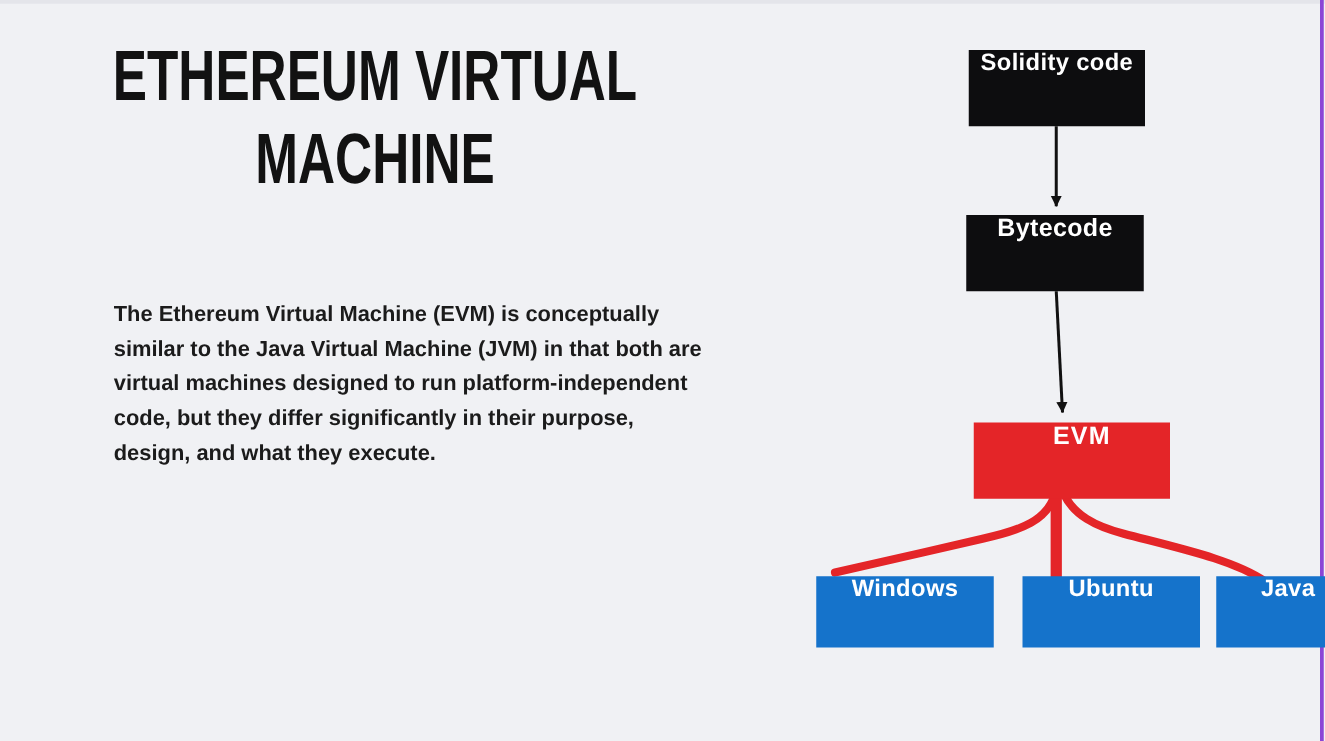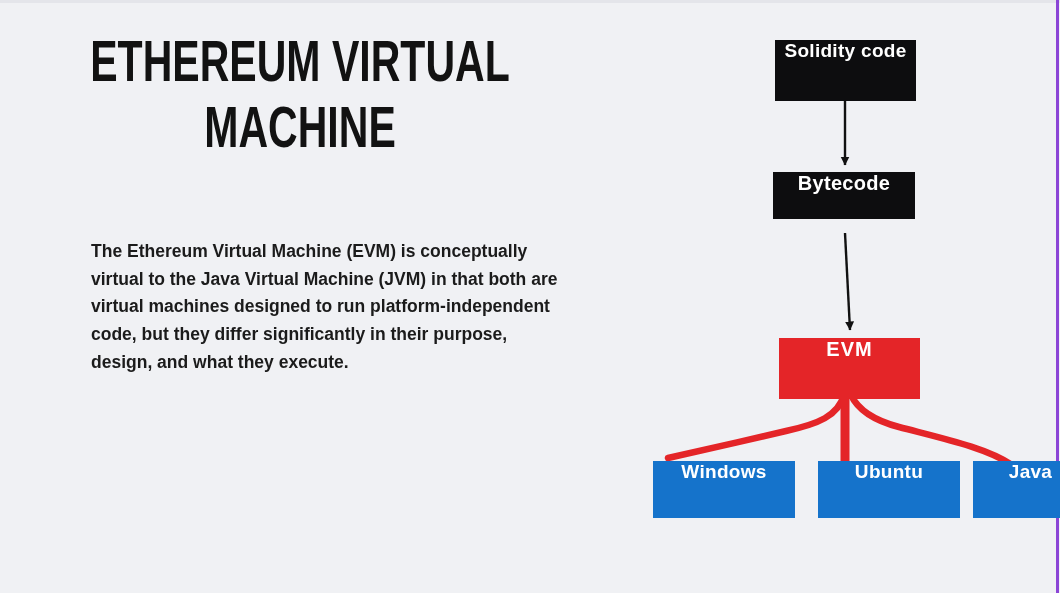--- a/index.html
+++ b/index.html
@@ -41,42 +41,42 @@
   .node {
     position: absolute;
     display: flex; align-items: flex-start; justify-content: center;
     color: #ffffff; font-weight: 700; font-size: 19px;
     letter-spacing: 0.3px; text-align: center;
   }
   .node-black { background: #0d0d0f; }
   .node-red   { background: #e42528; }
   .node-blue  { background: #1573cb; margin-left: 40px; }
   .node-solidity { left: 775px; top: 40px;  width: 141px; height: 61px; }
-  .node-bytecode { left: 773px; top: 172px; width: 142px; height: 47px; font-size: 20px; }
-  .node-evm      { left: 779px; top: 338px; width: 141px; height: 61px; font-size: 20px; letter-spacing: 1px; }
+  .node-bytecode { left: 773px; top: 172px; width: 142px; height: 61px; font-size: 20px; }
+  .node-evm      { left: 779px; top: 338px; width: 141px; height: 61px; font-size: 20px; letter-spacing: 1px; padding-left: 16px; }
   .node-windows  { left: 613px; top: 461px; width: 142px; height: 57px; }
   .node-ubuntu   { left: 778px; top: 461px; width: 142px; height: 57px; }
   .node-linux    { left: 933px; top: 461px; width: 115px; height: 57px; }
 </style>
 </head>
 <body>
 
 <div class="page">
 
   <div class="top-strip"></div>
   <div class="right-border"></div>
 
   <h1 class="title">
     <span class="title-line">ETHEREUM VIRTUAL</span>
     <span class="title-line">MACHINE</span>
   </h1>
 
   <div class="intro">
     <div>The Ethereum Virtual Machine (EVM) is conceptually</div>
-    <div>virtual to the Java Virtual Machine (JVM) in that both are</div>
+    <div>similar to the Java Virtual Machine (JVM) in that both are</div>
     <div>virtual machines designed to run platform-independent</div>
     <div>code, but they differ significantly in their purpose,</div>
     <div>design, and what they execute.</div>
   </div>
 
   <svg class="connectors" width="1060" height="593" viewBox="0 0 1060 593" xmlns="http://www.w3.org/2000/svg">
     <defs>
       <marker id="arrowhead" markerWidth="11" markerHeight="10" refX="8.5" refY="4.5" orient="auto" markerUnits="userSpaceOnUse">
         <path d="M0,0 L9,4.5 L0,9 Z" fill="#111111"></path>
       </marker>

